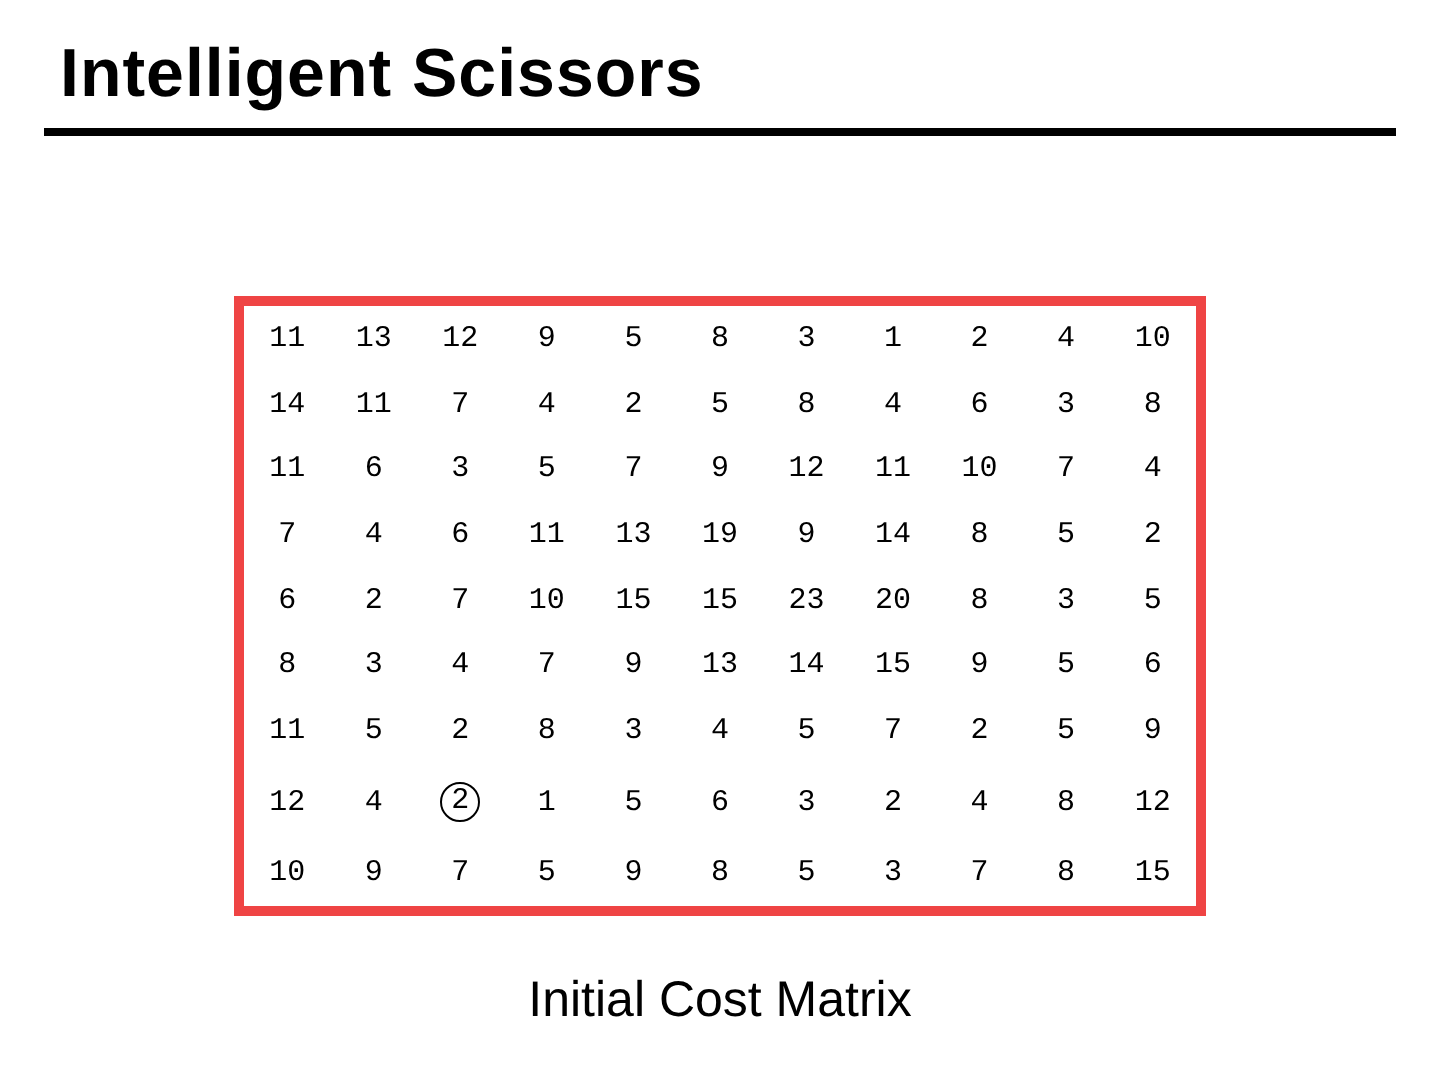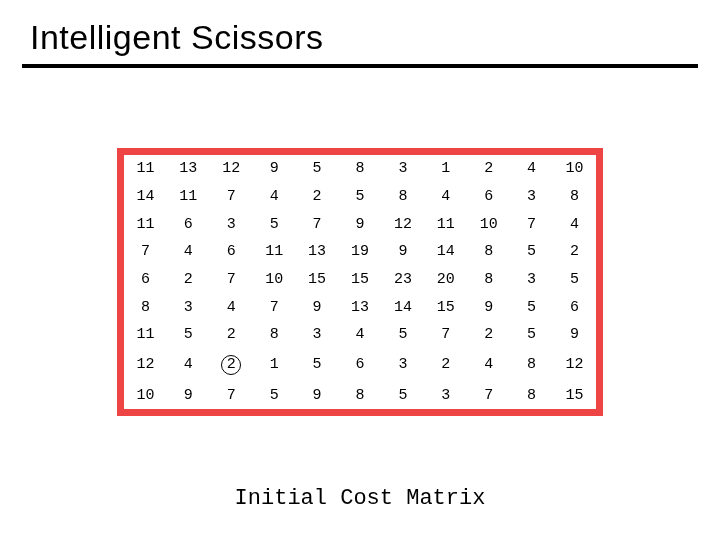--- a/index.html
+++ b/index.html
@@ -15,38 +15,38 @@
     position: relative;
     width: 720px;
     height: 540px;
     box-sizing: border-box;
   }
   .title {
     position: absolute;
     top: 18px;
     left: 30px;
     font-size: 34px;
-    font-weight: 400;
+    font-weight: 700;
     letter-spacing: 0.5px;
   }
   .hr {
     position: absolute;
     top: 64px;
     left: 22px;
     width: 676px;
     height: 0;
     border-top: 4px solid #000;
   }
   .matrix-box {
     position: absolute;
     top: 148px;
     left: 117px;
     width: 486px;
-    height: 268px;
-    border: 7px solid #ef4444;
+    height: 310px;
+    border: 5px solid #ef4444;
     box-sizing: border-box;
   }
   table.matrix {
     width: 100%;
     height: 100%;
     border-collapse: collapse;
     table-layout: fixed;
   }
   table.matrix td {
     text-align: center;
@@ -65,22 +65,22 @@
     border: 1.5px solid #000;
     border-radius: 50%;
     text-align: center;
     box-sizing: border-box;
   }
   .caption {
     position: absolute;
     top: 486px;
     width: 720px;
     text-align: center;
-    font-family: Liberation Mono, monospace;
-    font-size: 22px;
+    font-family: Liberation Sans, sans-serif;
+    font-size: 25px;
   }
 </style>
 </head>
 <body>
 
 <div class="slide">
   <div class="title">Intelligent Scissors</div>
   <div class="hr"></div>
 
   <div class="matrix-box">

